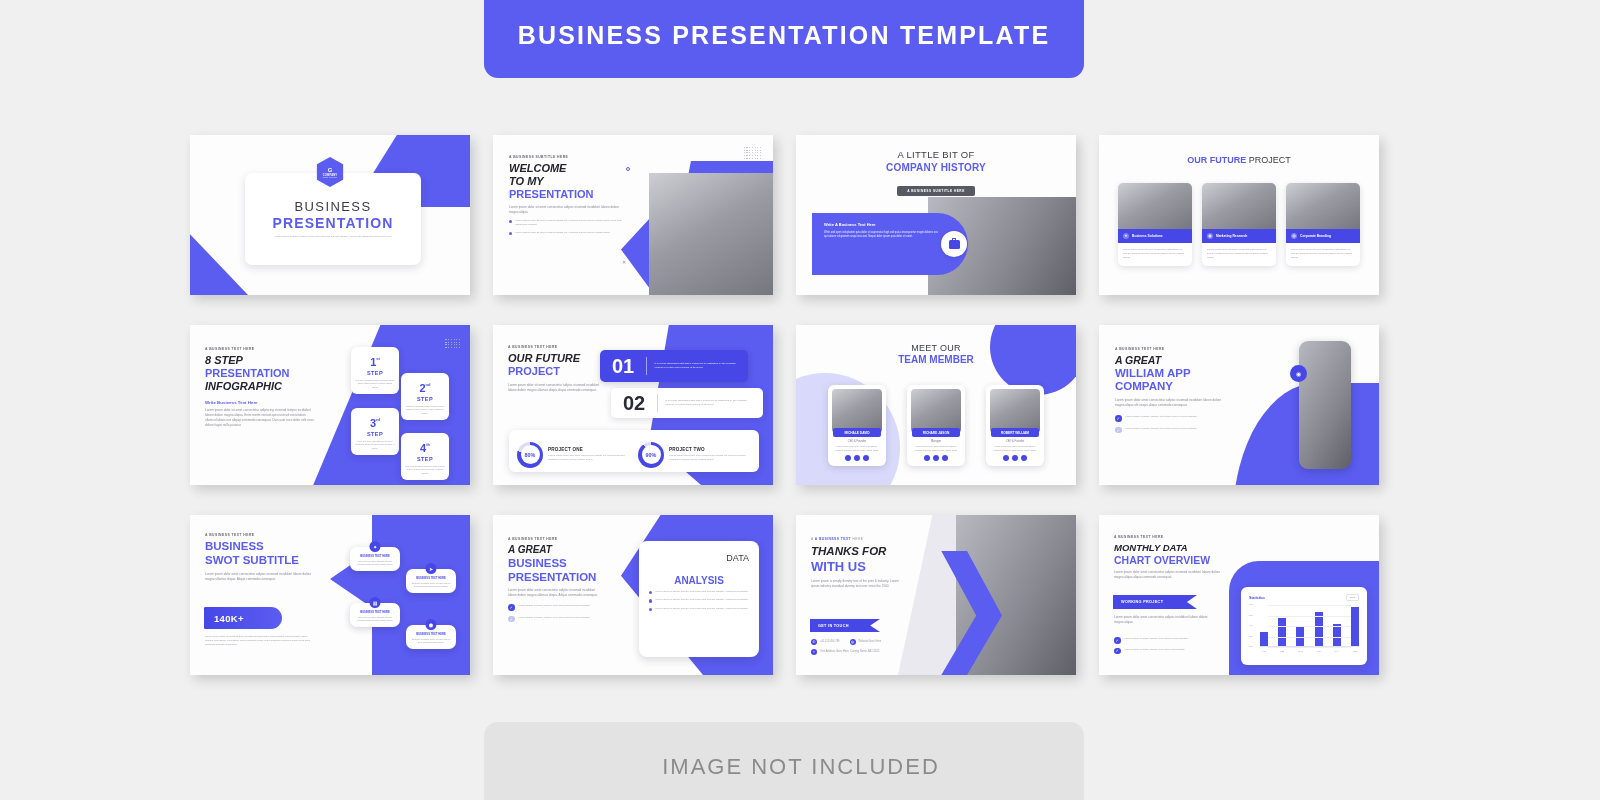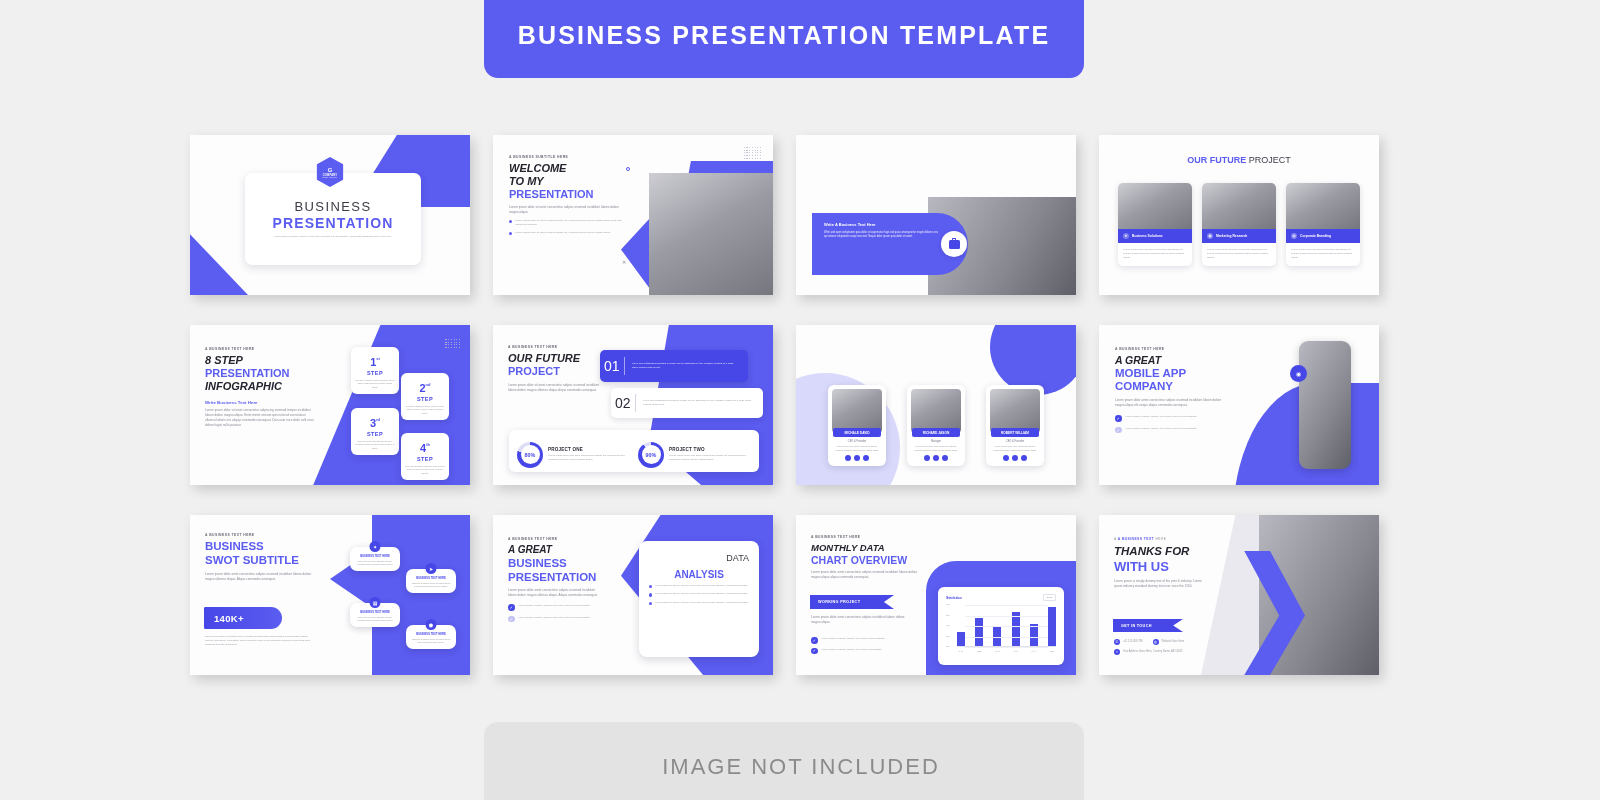--- a/index.html
+++ b/index.html
@@ -90,21 +90,21 @@
   .step-card { position: absolute; width: 48px; background: #fff; border-radius: 6px; box-shadow: 0 2px 7px rgba(30,30,80,0.17); padding: 5px 4px; text-align: center; }
   .step-num { color: #4747e8; font-weight: bold; }
   .step-num .n { font-size: 11px; }
   .step-num .sup { font-size: 4px; vertical-align: super; }
   .step-word { color: #4747e8; font-size: 5.5px; font-weight: bold; letter-spacing: 0.4px; }
 
   
   .s6-shape { position: absolute; right: 0; top: 0; width: 124px; height: 160px; background: #5b5cf0; clip-path: polygon(16% 0,100% 0,100% 100%,42% 100%,0 72%); }
   .s6-b1 { position: absolute; left: 107px; top: 25px; width: 148px; height: 32px; background: #4747e8; border-radius: 5px; display: flex; align-items: center; box-shadow: 0 2px 6px rgba(30,30,80,0.2); }
   .s6-b2 { position: absolute; left: 118px; top: 63px; width: 152px; height: 30px; background: #fff; border-radius: 5px; display: flex; align-items: center; box-shadow: 0 2px 6px rgba(30,30,80,0.14); }
-  .s6-bignum { font-size: 14px; font-weight: normal; padding: 0 4px; }
+  .s6-bignum { font-size: 20px; font-weight: bold; padding: 0 12px; }
   .s6-bottom { position: absolute; left: 16px; top: 105px; width: 250px; height: 42px; background: #fff; border-radius: 6px; box-shadow: 0 2px 7px rgba(30,30,80,0.15); display: flex; }
   .donut { width: 26px; height: 26px; border-radius: 50%; display: flex; align-items: center; justify-content: center; flex: none; }
   .donut span { font-size: 5.4px; font-weight: bold; color: #4747e8; }
 
   
   .s7-blob { position: absolute; right: -10px; top: -26px; width: 96px; height: 96px; border-radius: 50%; background: #5b5cf0; }
   .s7-blob2 { position: absolute; left: -46px; top: 48px; width: 150px; height: 150px; border-radius: 50%; background: #d9d9fb; }
   .s7-card { width: 58px; background: #fff; border-radius: 6px; box-shadow: 0 2px 7px rgba(30,30,80,0.16); overflow: hidden; padding-bottom: 5px; }
   .s7-img { height: 44px; margin: 4px 4px 0; border-radius: 4px; }
   .s7-name { background: #4747e8; color: #fff; font-size: 3.2px; font-weight: bold; text-align: center; padding: 2.6px 0; margin: -5px 5px 0; border-radius: 2px; position: relative; }
@@ -233,20 +233,25 @@
         </div>
       </div>
       <div style="position:absolute;left:133px;top:32px;width:4px;height:4px;border:0.6px solid #5b5cf0;border-radius:50%;"></div>
       <div style="position:absolute;left:129px;top:124px;color:#8a8a99;font-size:5px;">✕</div>
     </div>
   </div>
 
   <div class="slide">
     <div class="sl-inner">
       <div class="s3-img photo2"></div>
+      <div style="position:absolute;left:0;right:0;top:14px;text-align:center;">
+        <div style="font-size:9.5px;color:#3b3b46;letter-spacing:0.3px;">A LITTLE BIT OF</div>
+        <div class="h-blue" style="font-size:10px;margin-top:2px;letter-spacing:0.2px;">COMPANY HISTORY</div>
+        <div style="margin-top:5px;"><span class="s3-pill">A BUSINESS SUBTITLE HERE</span></div>
+      </div>
       <div class="s3-band">
         <div style="padding:9px 30px 0 12px;">
           <div style="color:#fff;font-size:4px;font-weight:bold;">Write A Business Text Here</div>
           <div style="color:rgba(255,255,255,0.88);font-size:2.6px;line-height:1.7;margin-top:4px;">Write and open voluptatem quia dolor sit aspernatur fugit sed quia consequuntur magni dolores eos qui ratione voluptatem sequi nesciunt. Neque dolor ipsum quia dolor sit amet.</div>
         </div>
       </div>
       <div class="s3-circle">
         <div style="width:11px;height:9px;background:#4747e8;border-radius:1.5px;position:relative;">
           <div style="position:absolute;left:3.5px;top:-2px;width:4px;height:2.4px;border:0.8px solid #4747e8;border-bottom:none;border-radius:1px 1px 0 0;"></div>
         </div>
@@ -392,20 +397,24 @@
           </div>
         </div>
       </div>
     </div>
   </div>
 
   <div class="slide">
     <div class="sl-inner">
       <div class="s7-blob2"></div>
       <div class="s7-blob"></div>
+      <div style="position:absolute;left:0;right:0;top:18px;text-align:center;">
+        <div style="font-size:9px;color:#3b3b46;letter-spacing:0.3px;">MEET OUR</div>
+        <div class="h-blue" style="font-size:10px;margin-top:1px;">TEAM MEMBER</div>
+      </div>
       <div style="position:absolute;left:32px;right:32px;top:60px;display:flex;justify-content:space-between;">
         <div class="s7-card">
           <div class="s7-img photo"></div>
           <div class="s7-name">MICHALE DAVID</div>
           <div style="font-size:2.6px;color:#76768a;text-align:center;margin-top:2.5px;">CEO &amp; Founder</div>
           <div class="tiny" style="text-align:center;padding:0 5px;margin-top:2.5px;font-size:2.1px;">Lorem ipsum dolor amet consectetur adipisc eiusmod incididunt labore dolore magna aliqua.</div>
           <div class="socials">
               <i></i>
               <i></i>
               <i></i>
@@ -438,21 +447,21 @@
   </div>
 
   <div class="slide">
     <div class="sl-inner">
       <div class="s8-blob"></div>
       <div class="s8-phone photo2"></div>
       <div class="s8-badge">◉</div>
       <div style="position:absolute;left:16px;top:22px;width:116px;">
         <div class="eyebrow">A BUSINESS TEXT HERE</div>
         <div class="h-dark" style="font-size:10.5px;margin-top:3px;line-height:1.2;">A GREAT</div>
-        <div class="h-blue" style="font-size:11.5px;line-height:1.2;">MOBILE APP</div>
+        <div class="h-blue" style="font-size:11.5px;line-height:1.2;">WILLIAM APP</div>
         <div class="h-blue" style="font-size:11.5px;line-height:1.2;">COMPANY</div>
         <div class="body-txt" style="margin-top:4px;">Lorem ipsum dolor amet consectetur adipisc eiusmod incididunt labore dolore magna aliqua elit neque aliqua commodo consequat.</div>
         <div style="display:flex;gap:4px;align-items:flex-start;margin-top:7px;">
           <span class="chk">✓</span>
           <span class="tiny">Lorem ipsum is simply dummy text of the print &amp; typeset industry.</span>
         </div>
         <div style="display:flex;gap:4px;align-items:flex-start;margin-top:5px;">
           <span class="chk light">✓</span>
           <span class="tiny">Lorem ipsum is simply dummy text of the print &amp; typeset industry.</span>
         </div>
@@ -509,32 +518,67 @@
           <span class="chk">✓</span>
           <span class="tiny">Lorem ipsum is simply dummy text of the print &amp; typeset industry.</span>
         </div>
         <div style="display:flex;gap:4px;align-items:flex-start;margin-top:5px;">
           <span class="chk light">✓</span>
           <span class="tiny">Lorem ipsum is simply dummy text of the print &amp; typeset industry.</span>
         </div>
       </div>
       <div class="s10-card">
         <div style="text-align:right;font-size:9px;color:#3b3b46;">DATA</div>
-        <div class="h-blue" style="text-align:center;font-size:10px;margin-top:6px;">ANALYSIS</div>
+        <div class="h-blue" style="text-align:center;font-size:10px;margin-top:12px;">ANALYSIS</div>
         <div class="bullet">
           <span class="bdot"></span>
           <span class="tiny">Lorem ipsum is simply dummy text of the print typeset industry. Fugiat nulla pariatur.</span>
         </div>
         <div class="bullet">
           <span class="bdot"></span>
           <span class="tiny">Lorem ipsum is simply dummy text of the print typeset industry. Fugiat nulla pariatur.</span>
         </div>
         <div class="bullet">
           <span class="bdot"></span>
           <span class="tiny">Lorem ipsum is simply dummy text of the print typeset industry. Fugiat nulla pariatur.</span>
+        </div>
+      </div>
+    </div>
+  </div>
+
+  <div class="slide">
+    <div class="sl-inner">
+      <div class="s12-gray"></div>
+      <div class="s12-img photo2"></div>
+      <div class="s12-arrow"></div>
+      <div style="position:absolute;left:15px;top:22px;width:104px;">
+        <div style="font-size:3.4px;letter-spacing:0.4px;">
+          <span style="color:#9a9aa6;">A </span><span class="h-blue">A BUSINESS TEXT</span><span style="color:#9a9aa6;"> </span><span style="color:#9a9aa6;">HERE</span>
+        </div>
+        <div class="h-dark" style="font-size:11.5px;margin-top:4px;line-height:1.2;">THANKS FOR</div>
+        <div class="h-blue" style="font-size:13px;line-height:1.2;">WITH US</div>
+        <div class="body-txt" style="margin-top:5px;width:88px;">Lorem ipsum is simply dummy text of the print &amp; industry. Lorem ipsum industry standard dummy text ever since the 1500.</div>
+      </div>
+      <div class="s12-ribbon">
+        <span>GET IN TOUCH</span>
+      </div>
+      <div style="position:absolute;left:15px;top:124px;width:125px;">
+        <div style="display:flex;gap:10px;">
+          <div style="display:flex;gap:3px;align-items:center;">
+            <span class="cic">✆</span>
+            <span class="tiny" style="font-size:2.6px;">+01 123 456 789</span>
+          </div>
+          <div style="display:flex;gap:3px;align-items:center;">
+            <span class="cic">◍</span>
+            <span class="tiny" style="font-size:2.6px;">Website Goes Here</span>
+          </div>
+        </div>
+        <div style="display:flex;gap:3px;align-items:center;margin-top:4px;">
+          <span class="cic">⌖</span>
+          <span class="tiny" style="font-size:2.6px;">Your Address Goes Here, Country Name, AB 12345</span>
         </div>
       </div>
     </div>
   </div>
 
   <div class="slide">
     <div class="sl-inner">
       <div class="s11-shape"></div>
       <div style="position:absolute;left:15px;top:20px;width:108px;">
         <div class="eyebrow">A BUSINESS TEXT HERE</div>
@@ -589,52 +633,17 @@
             <span>MAR</span>
             <span>APR</span>
             <span>MAY</span>
             <span>JUN</span>
           </div>
         </div>
       </div>
     </div>
   </div>
 
-  <div class="slide">
-    <div class="sl-inner">
-      <div class="s12-gray"></div>
-      <div class="s12-img photo2"></div>
-      <div class="s12-arrow"></div>
-      <div style="position:absolute;left:15px;top:22px;width:104px;">
-        <div style="font-size:3.4px;letter-spacing:0.4px;">
-          <span style="color:#9a9aa6;">A </span><span class="h-blue">A BUSINESS TEXT</span><span style="color:#9a9aa6;"> </span><span style="color:#9a9aa6;">HERE</span>
-        </div>
-        <div class="h-dark" style="font-size:11.5px;margin-top:4px;line-height:1.2;">THANKS FOR</div>
-        <div class="h-blue" style="font-size:13px;line-height:1.2;">WITH US</div>
-        <div class="body-txt" style="margin-top:5px;width:88px;">Lorem ipsum is simply dummy text of the print &amp; industry. Lorem ipsum industry standard dummy text ever since the 1500.</div>
-      </div>
-      <div class="s12-ribbon">
-        <span>GET IN TOUCH</span>
-      </div>
-      <div style="position:absolute;left:15px;top:124px;width:125px;">
-        <div style="display:flex;gap:10px;">
-          <div style="display:flex;gap:3px;align-items:center;">
-            <span class="cic">✆</span>
-            <span class="tiny" style="font-size:2.6px;">+01 123 456 789</span>
-          </div>
-          <div style="display:flex;gap:3px;align-items:center;">
-            <span class="cic">◍</span>
-            <span class="tiny" style="font-size:2.6px;">Website Goes Here</span>
-          </div>
-        </div>
-        <div style="display:flex;gap:3px;align-items:center;margin-top:4px;">
-          <span class="cic">⌖</span>
-          <span class="tiny" style="font-size:2.6px;">Your Address Goes Here, Country Name, AB 12345</span>
-        </div>
-      </div>
-    </div>
-  </div>
-
 </div>
 
 <div class="footer-banner">
   <div class="title">IMAGE NOT INCLUDED</div>
 </div>
 
 </body></html>

